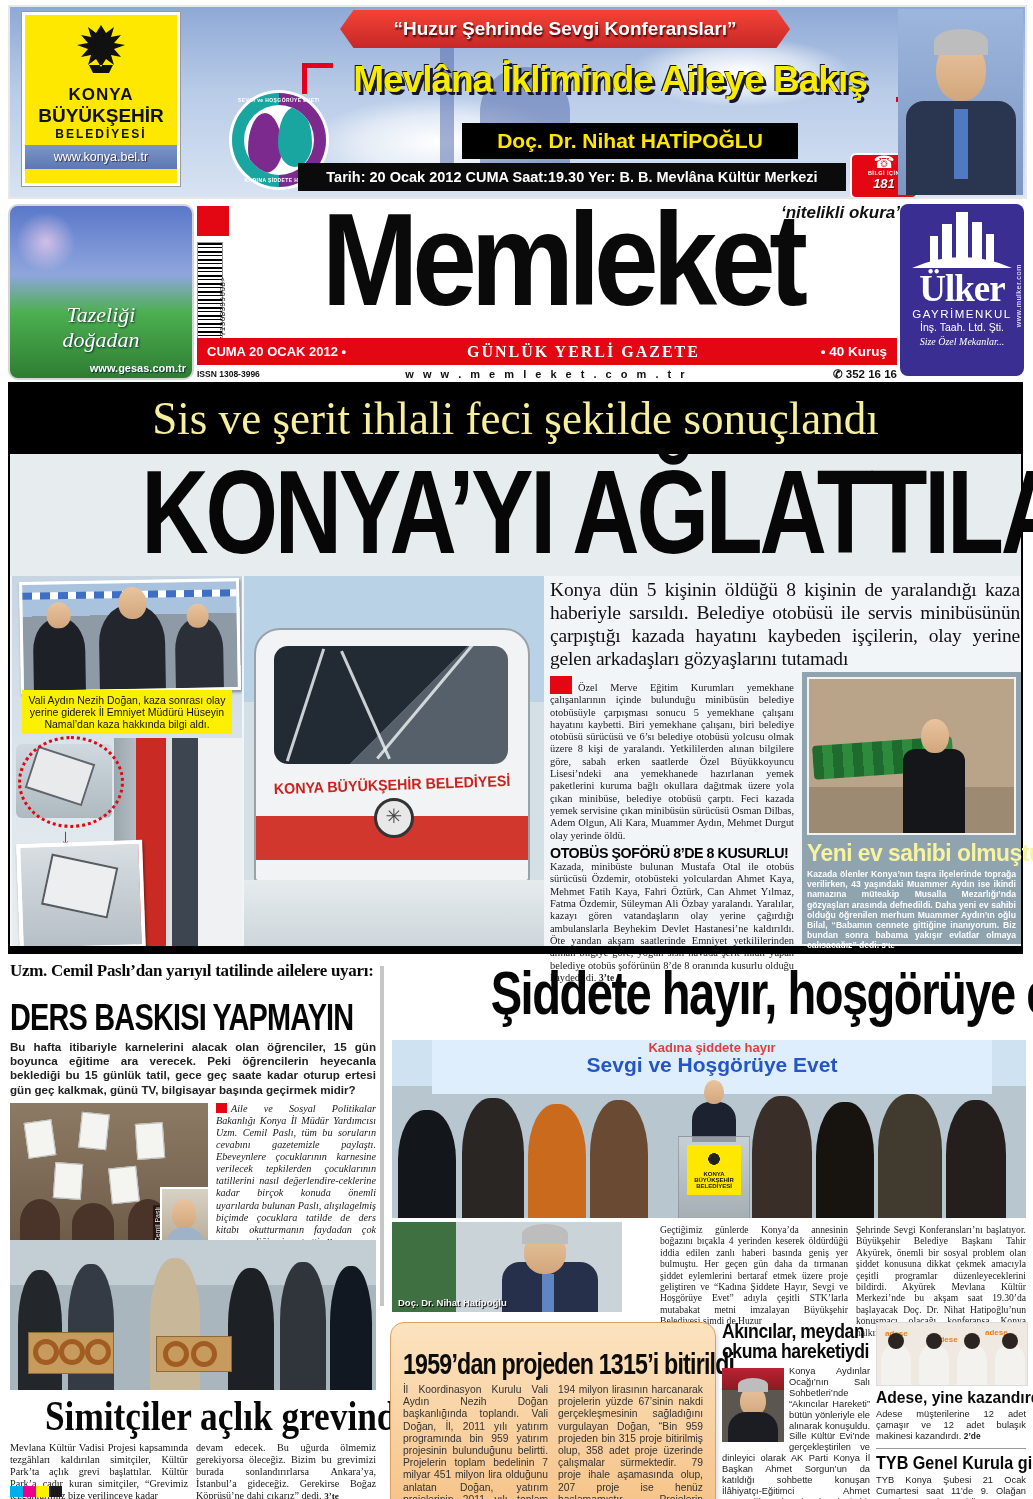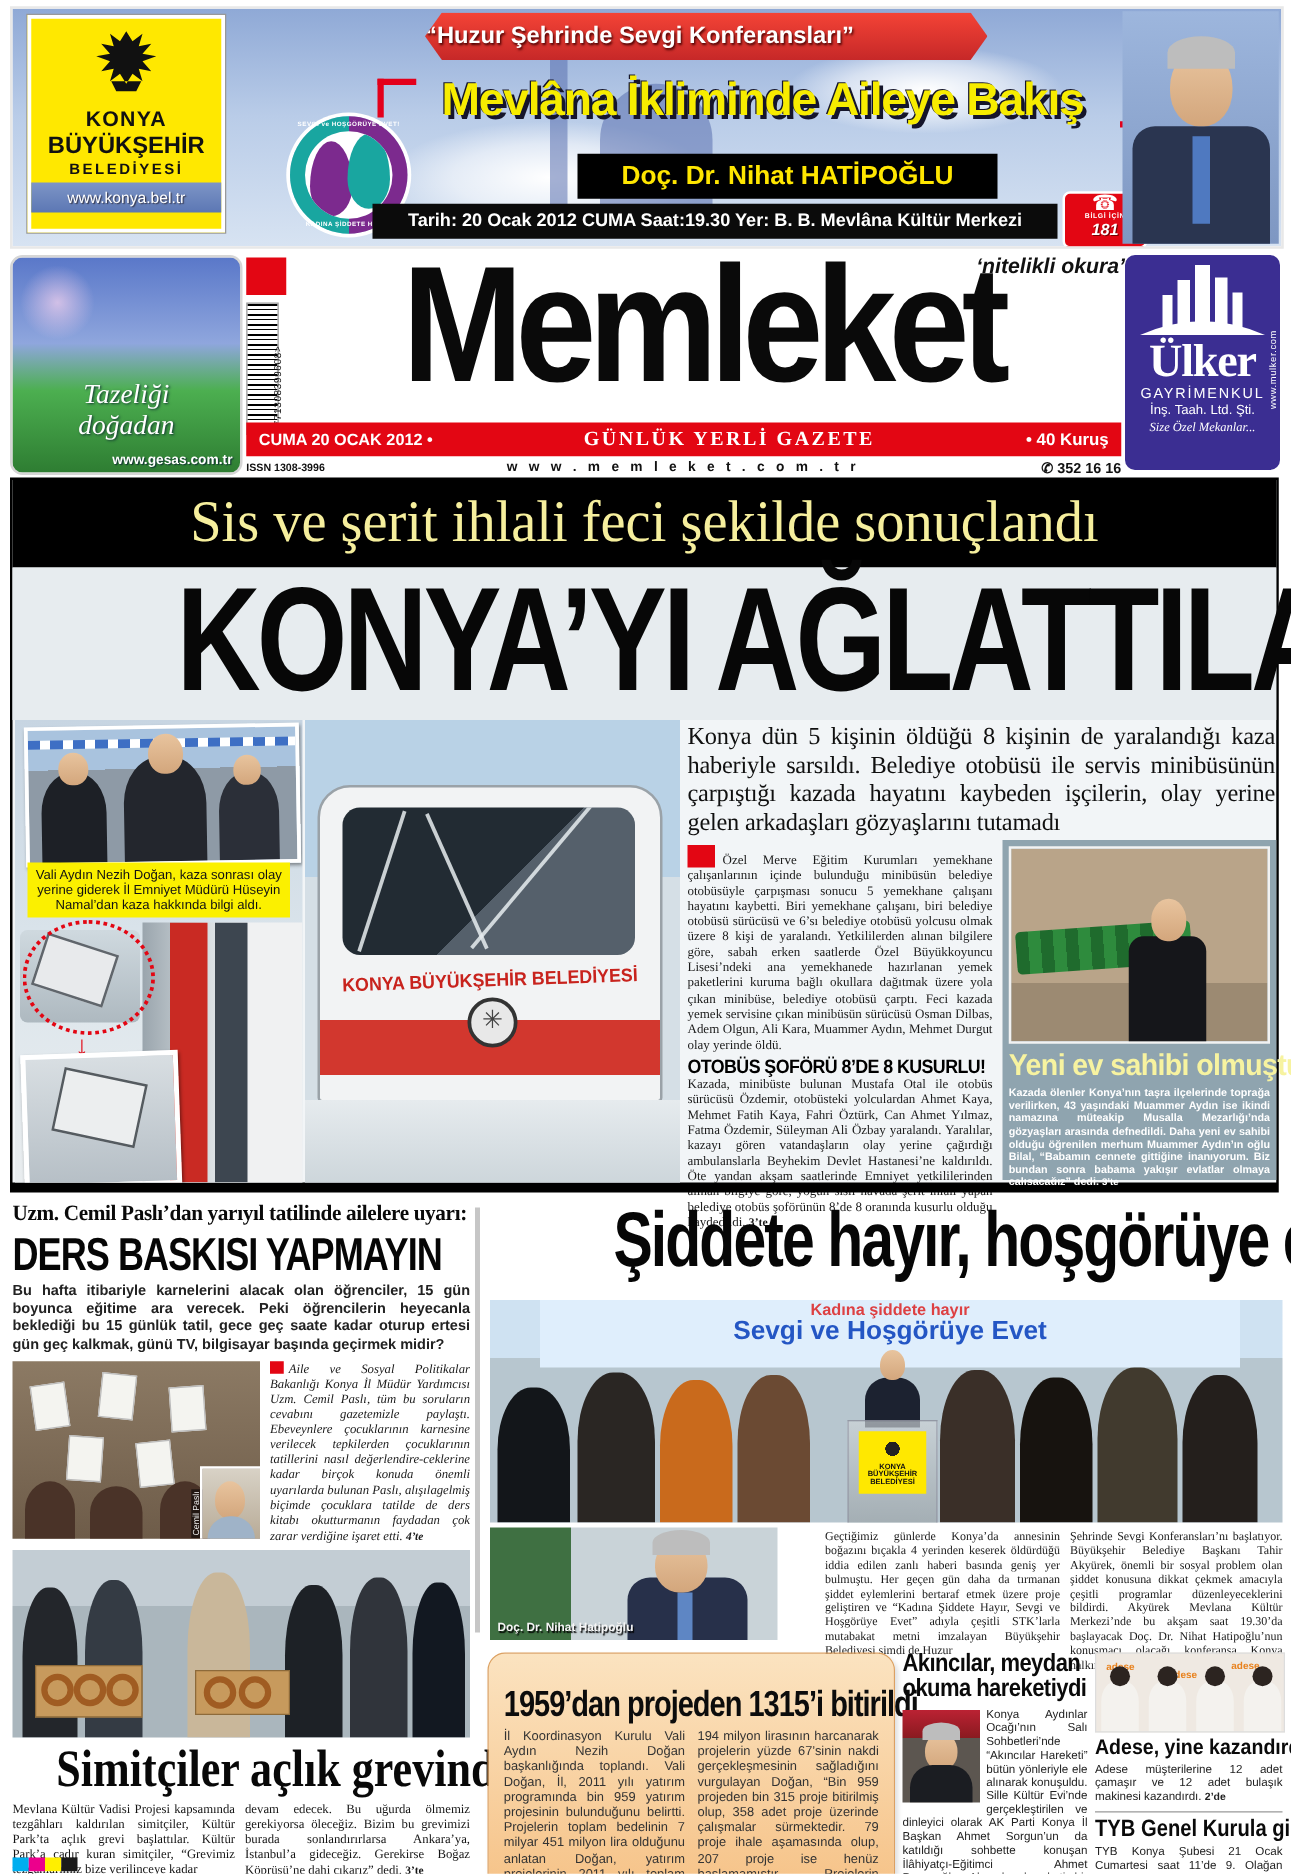--- a/index.html
+++ b/index.html
@@ -14,21 +14,21 @@
   
   .banner{left:8px;top:5px;width:1015px;height:190px;background:linear-gradient(180deg,#8fa9d6 0%,#b9cce8 45%,#d7e3f2 100%);border:2px solid #e8e8e8;overflow:hidden;}
   .cloud{position:absolute;background:radial-gradient(closest-side,#ffffff,#ffffff88 60%,transparent);border-radius:50%;}
   .mosque{position:absolute;background:#5a6fae;opacity:.55;}
   .logo-box{left:12px;top:5px;width:152px;height:168px;background:#ffe800;border:3px solid #fff;box-shadow:0 0 0 1px #999;text-align:center;}
   .logo-box .eagle{margin:4px auto 0;}
   .logo-line1{font-size:17px;font-weight:900;color:#111;letter-spacing:1px;}
   .logo-line2{font-size:19px;font-weight:900;color:#111;letter-spacing:0;}
   .logo-line3{font-size:12px;font-weight:900;color:#111;letter-spacing:2px;}
   .logo-url{margin-top:4px;height:24px;line-height:24px;background:linear-gradient(180deg,#7d95c6,#5c77b4);color:#fff;font-weight:normal;font-size:12.5px;text-shadow:1px 1px 1px #334;}
-  .ribbon{left:330px;top:3px;width:450px;height:38px;background:linear-gradient(180deg,#f44336,#c62828);clip-path:polygon(3% 0,97% 0,100% 50%,97% 100%,3% 100%,0 50%);color:#fff;font-weight:900;font-size:19px;text-align:left;line-height:38px;text-shadow:1px 2px 2px #400;}
+  .ribbon{left:330px;top:3px;width:450px;height:38px;background:linear-gradient(180deg,#f44336,#c62828);clip-path:polygon(3% 0,97% 0,100% 50%,97% 100%,3% 100%,0 50%);color:#fff;font-weight:900;font-size:19px;text-align:center;line-height:38px;text-shadow:1px 2px 2px #400;}
   .banner-title{left:300px;top:52px;width:600px;text-align:center;color:#f7ec00;font-weight:900;font-size:37px;text-shadow:3px 3px 0 #15152a,-1px -1px 0 #15152a;letter-spacing:-1px;}
   .bracket{position:absolute;width:26px;height:26px;border:5px solid #e3001b;}
   .bracket.tl{border-right:none;border-bottom:none;}
   .bracket.br{border-left:none;border-top:none;}
   .speaker-box{left:452px;top:116px;width:336px;height:36px;background:#000;color:#ffe600;font-weight:900;font-size:21px;text-align:center;line-height:36px;}
   .banner-strip{left:288px;top:156px;width:548px;height:28px;background:#0b0b0b;color:#fff;font-weight:bold;font-size:14.5px;text-align:center;line-height:28px;}
   .info-badge{left:840px;top:146px;width:64px;height:42px;background:#e30613;border:2px solid #fff;border-radius:6px;color:#fff;text-align:center;}
   .info-badge .ph{font-size:17px;line-height:16px;}
   .info-badge .lbl{font-size:5.5px;font-weight:bold;letter-spacing:.5px;line-height:5px;}
   .info-badge .num{font-size:13px;font-weight:900;font-style:italic;line-height:16px;text-shadow:1px 1px 0 #700;}
@@ -105,21 +105,21 @@
   .body-col h4{margin:5px 0 2px;font-family:"Liberation Sans",sans-serif;font-size:15.5px;letter-spacing:-.5px;transform:scaleX(.92);transform-origin:left;white-space:nowrap;font-weight:900;color:#000;}
   .grief-panel{position:absolute;left:792px;top:96px;width:219px;height:272px;background:#8fa4af;padding:5px;box-sizing:border-box;}
   .grief-photo{width:100%;height:158px;background:linear-gradient(180deg,#b9a489 0 70%,#9c8a72 70% 100%);border:2px solid #f2f2f2;box-sizing:border-box;position:relative;overflow:hidden;}
   .coffin{position:absolute;left:4px;top:62px;width:140px;height:34px;background:repeating-linear-gradient(90deg,#1f6b2d 0 10px,#2e8b3d 10px 20px);transform:rotate(-4deg);border-radius:4px;}
   .grief-head{font-size:24px;font-weight:900;color:#f7f3a0;letter-spacing:-.5px;margin:4px 0 2px;transform:scaleX(.95);transform-origin:left;white-space:nowrap;}
   .grief-body{color:#fff;font-weight:bold;font-size:8.6px;line-height:10.2px;text-align:justify;}
   .black-divider{left:8px;top:948px;width:1015px;height:6px;background:#000;}
   
   .ders{left:10px;top:960px;width:366px;}
   .ders-kicker{font-family:"Liberation Serif",serif;font-weight:bold;font-size:17.5px;color:#0a0a0a;letter-spacing:-.3px;white-space:nowrap;transform:scaleX(.97);transform-origin:left;}
-  .ders-head{margin-top:4px;}
+  .ders-head{margin-top:18px;}
   .ders-head span{font-size:37px;line-height:37px;letter-spacing:-1px;transform:scaleX(.78);transform-origin:left;color:#060606;}
   .ders-lead{margin-top:4px;font-size:11.6px;line-height:14.2px;font-weight:bold;color:#222;text-align:justify;}
   .ders-row{position:relative;margin-top:6px;height:142px;}
   .class-photo{position:absolute;left:0;top:0;width:198px;height:142px;background:linear-gradient(180deg,#8c7a64,#6e5c49);overflow:hidden;}
   .paper{position:absolute;width:26px;height:34px;background:#f4f4f0;border:1px solid #bbb;}
   .kid{position:absolute;border-radius:50% 50% 0 0;background:#4a3328;}
   .pasli-inset{position:absolute;right:-2px;bottom:-2px;width:46px;height:56px;background:linear-gradient(180deg,#d8d2c6,#b8ab97);border:2px solid #fff;overflow:hidden;}
   .pasli-caption{position:absolute;right:46px;bottom:0;font-size:7px;color:#f0f0f0;writing-mode:vertical-rl;transform:rotate(180deg);background:#0008;padding:2px 1px;}
   .ders-body{position:absolute;left:206px;top:0;width:160px;font-family:"Liberation Serif",serif;font-size:10.2px;line-height:12.1px;color:#1a1a1a;text-align:justify;font-style:italic;}
   .vrule{left:380px;top:966px;width:4px;height:340px;background:#c6c6c6;}

